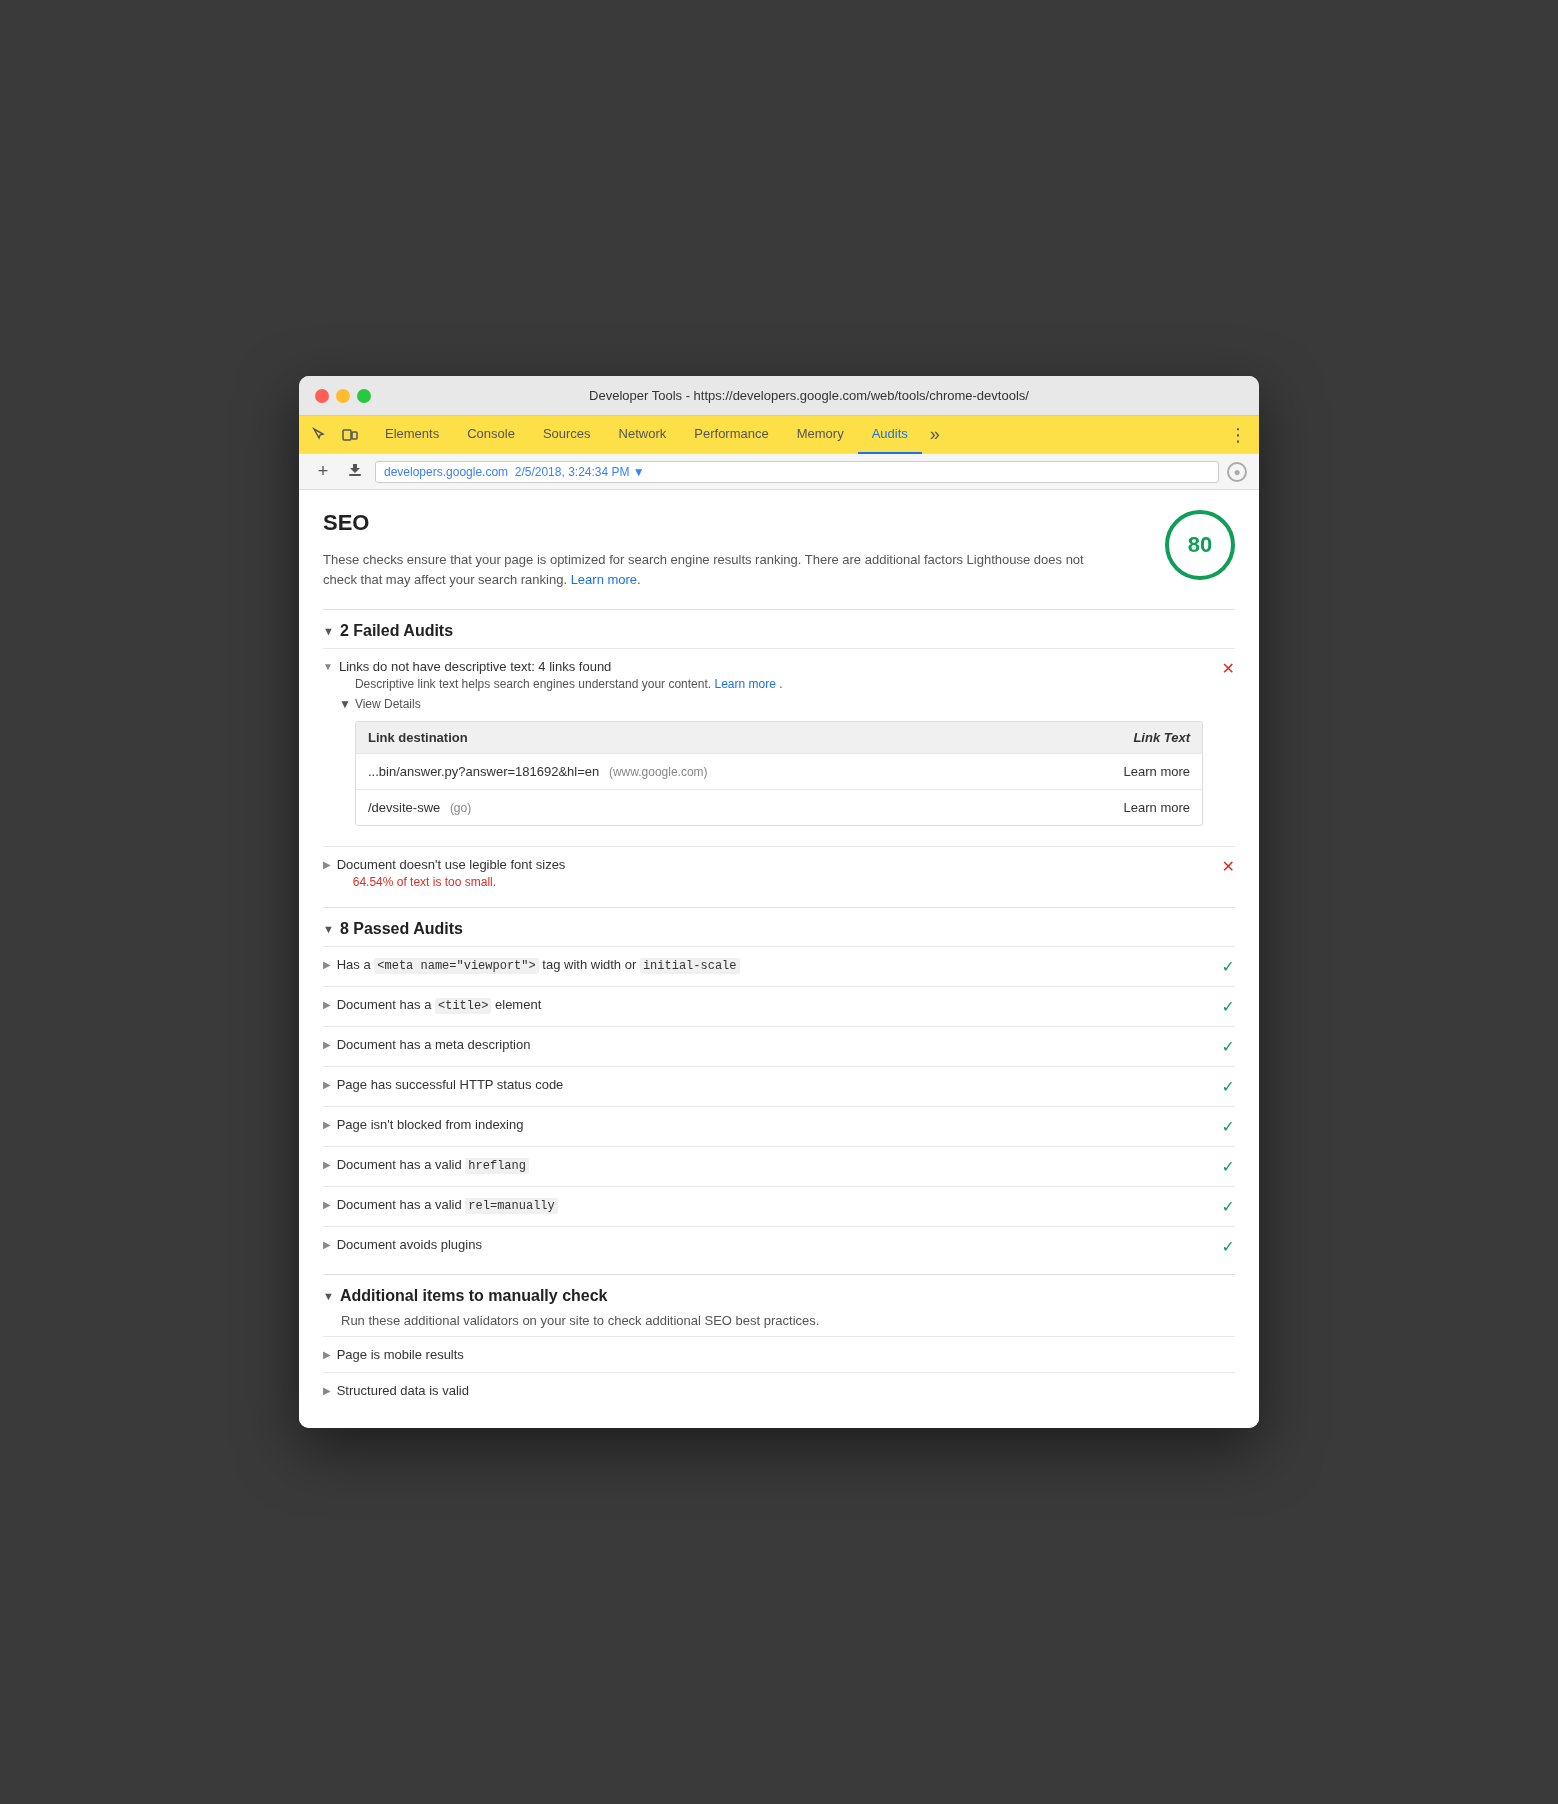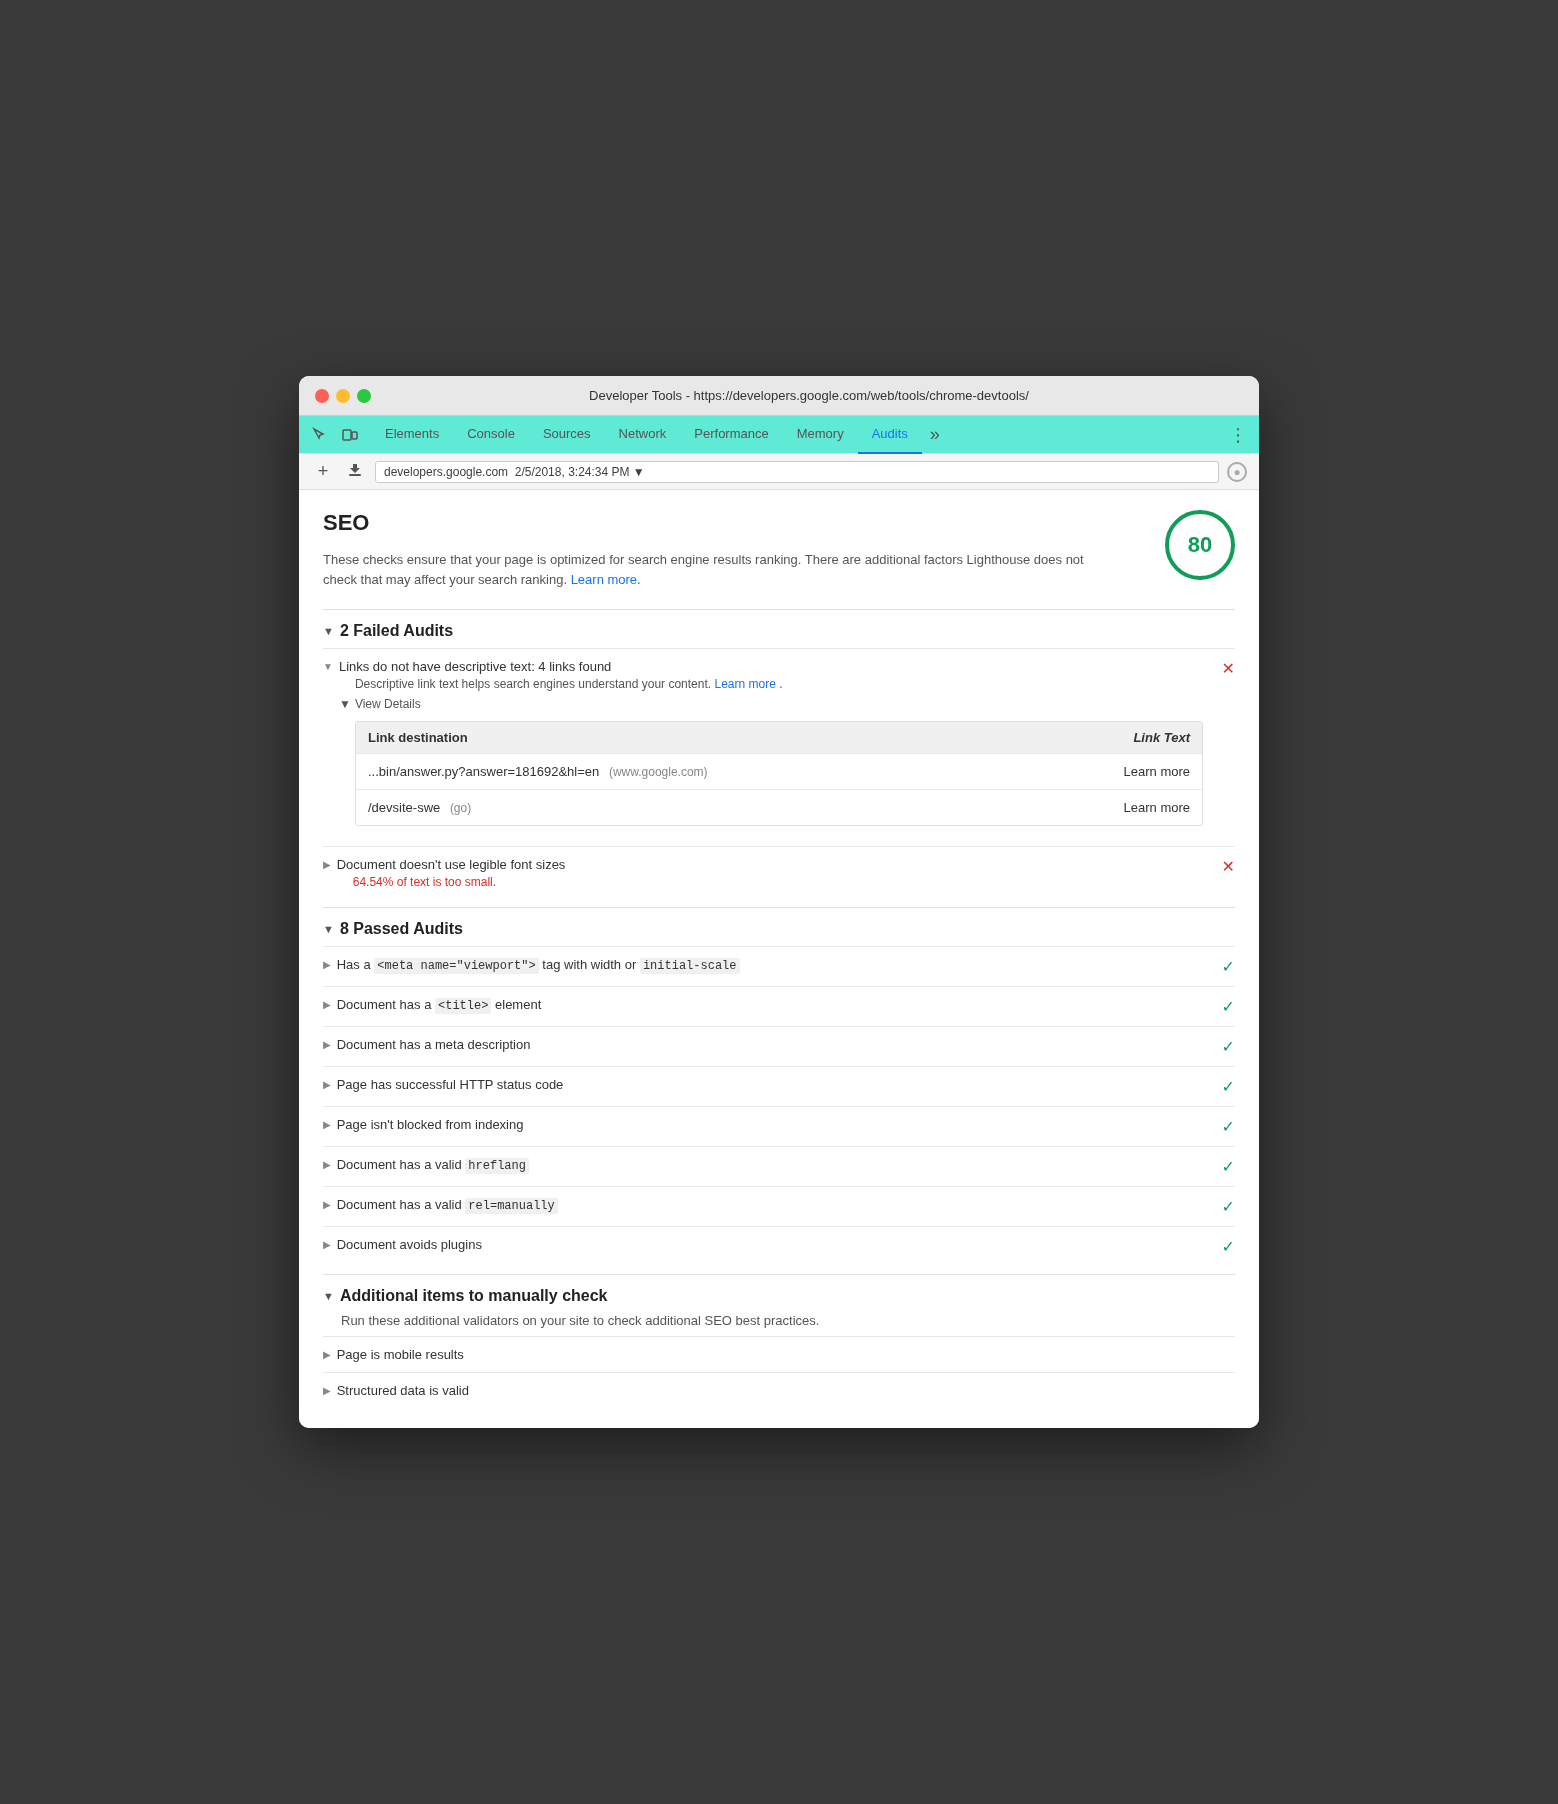--- a/index.html
+++ b/index.html
@@ -40,21 +40,21 @@
     .btn-close { background: #ff5f57; }
     .btn-min { background: #ffbd2e; }
     .btn-max { background: #28c840; }
     .title-text {
       flex: 1;
       text-align: center;
       font-size: 13px;
       color: #333;
     }
     .toolbar {
-      background: #5eead4;
+      background: #fde047;
       border-bottom: 1px solid #ddd;
       padding: 0 8px;
       display: flex;
       align-items: center;
       height: 38px;
     }
     .toolbar-icons {
       display: flex;
       align-items: center;
       gap: 4px;
@@ -138,21 +138,21 @@
       width: 24px;
       text-align: center;
     }
     .url-input {
       flex: 1;
       background: white;
       border: 1px solid #ccc;
       border-radius: 3px;
       padding: 3px 8px;
       font-size: 12px;
-      color: #404040;
+      color: #3b82f6;
     }
     .url-block-btn {
       width: 20px;
       height: 20px;
       border-radius: 50%;
       border: 2px solid #aaa;
       display: flex;
       align-items: center;
       justify-content: center;
       cursor: pointer;

